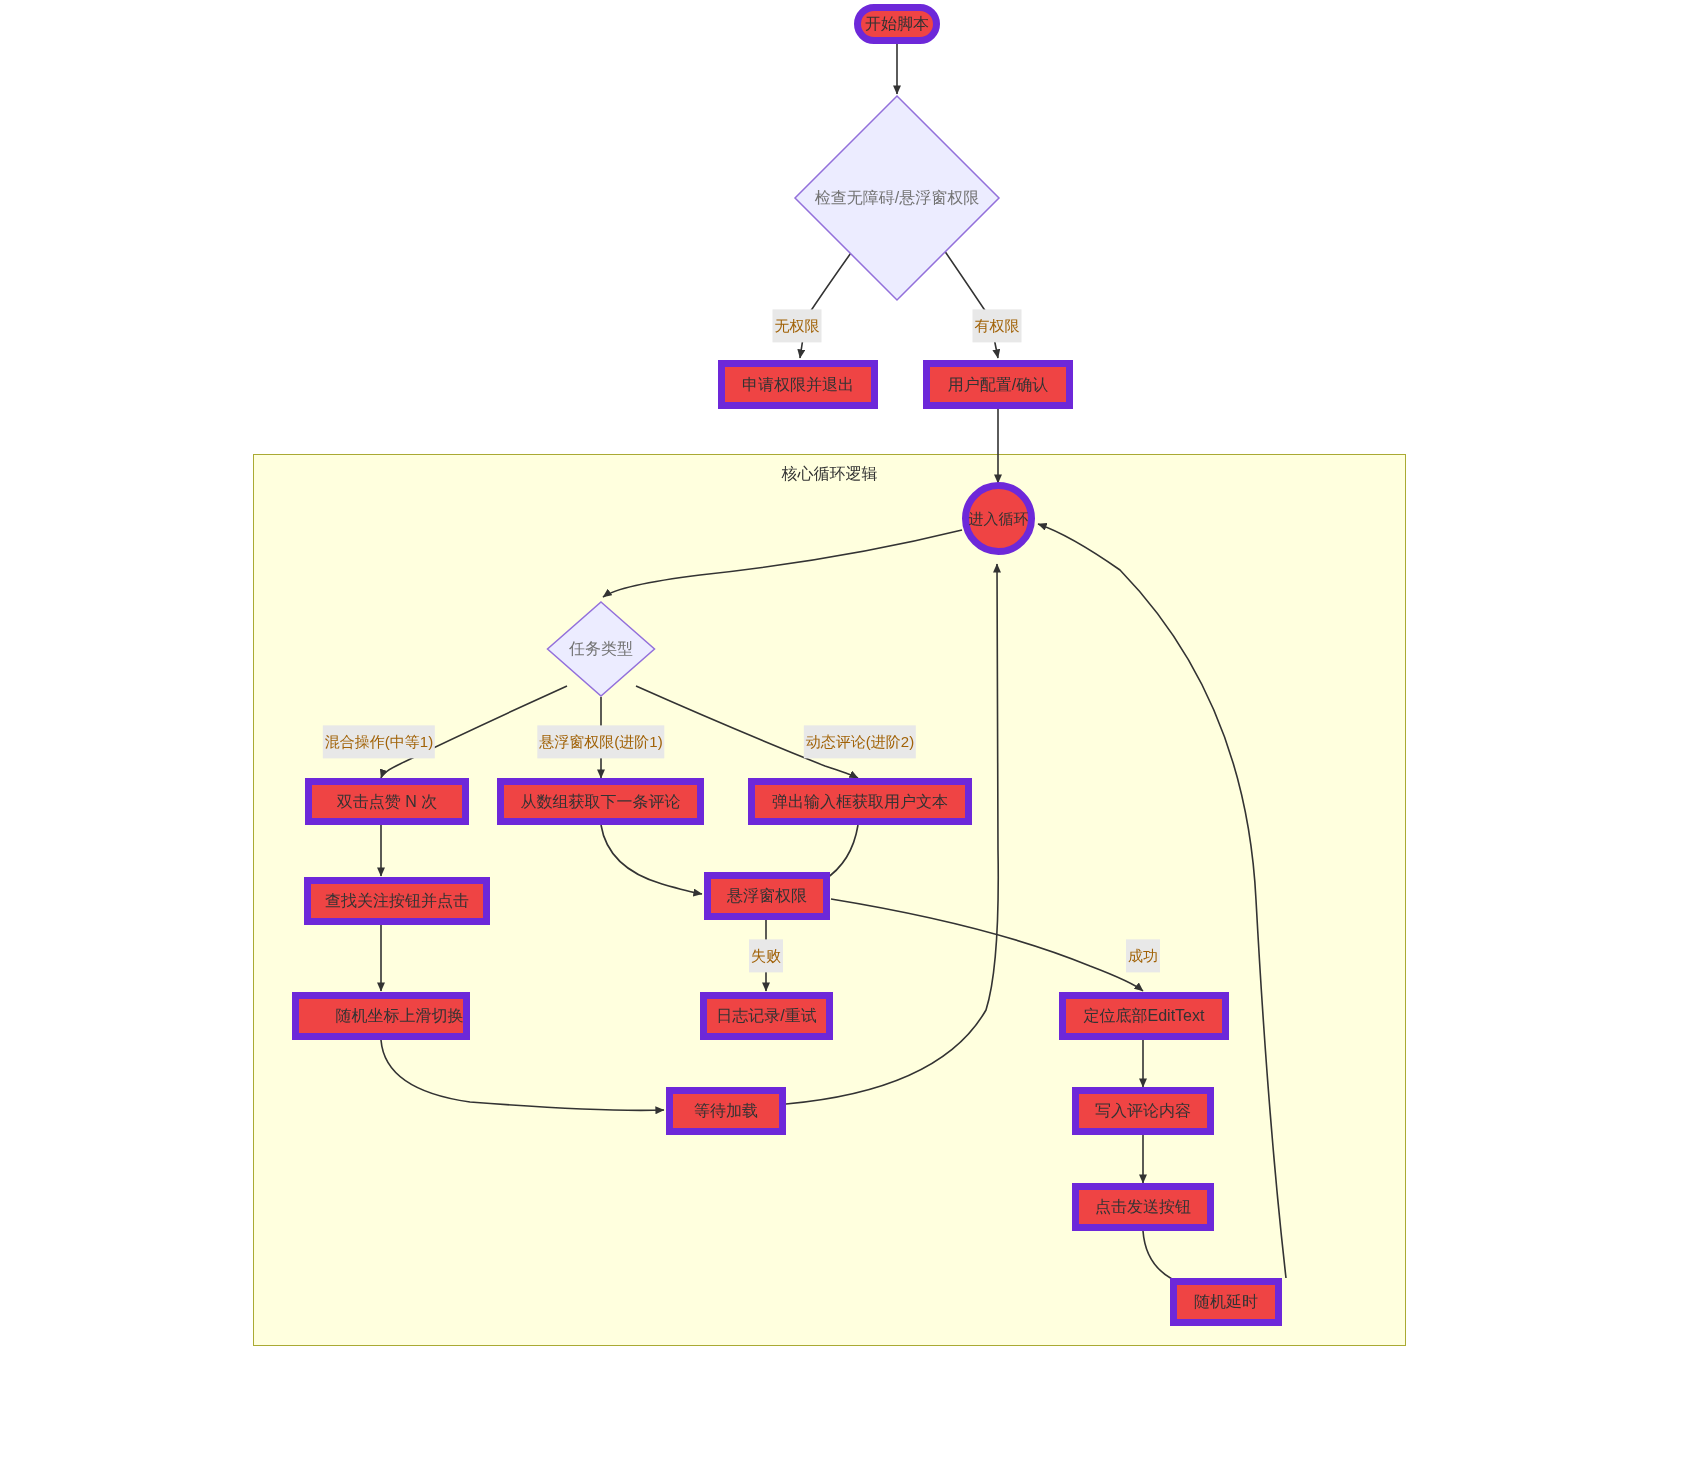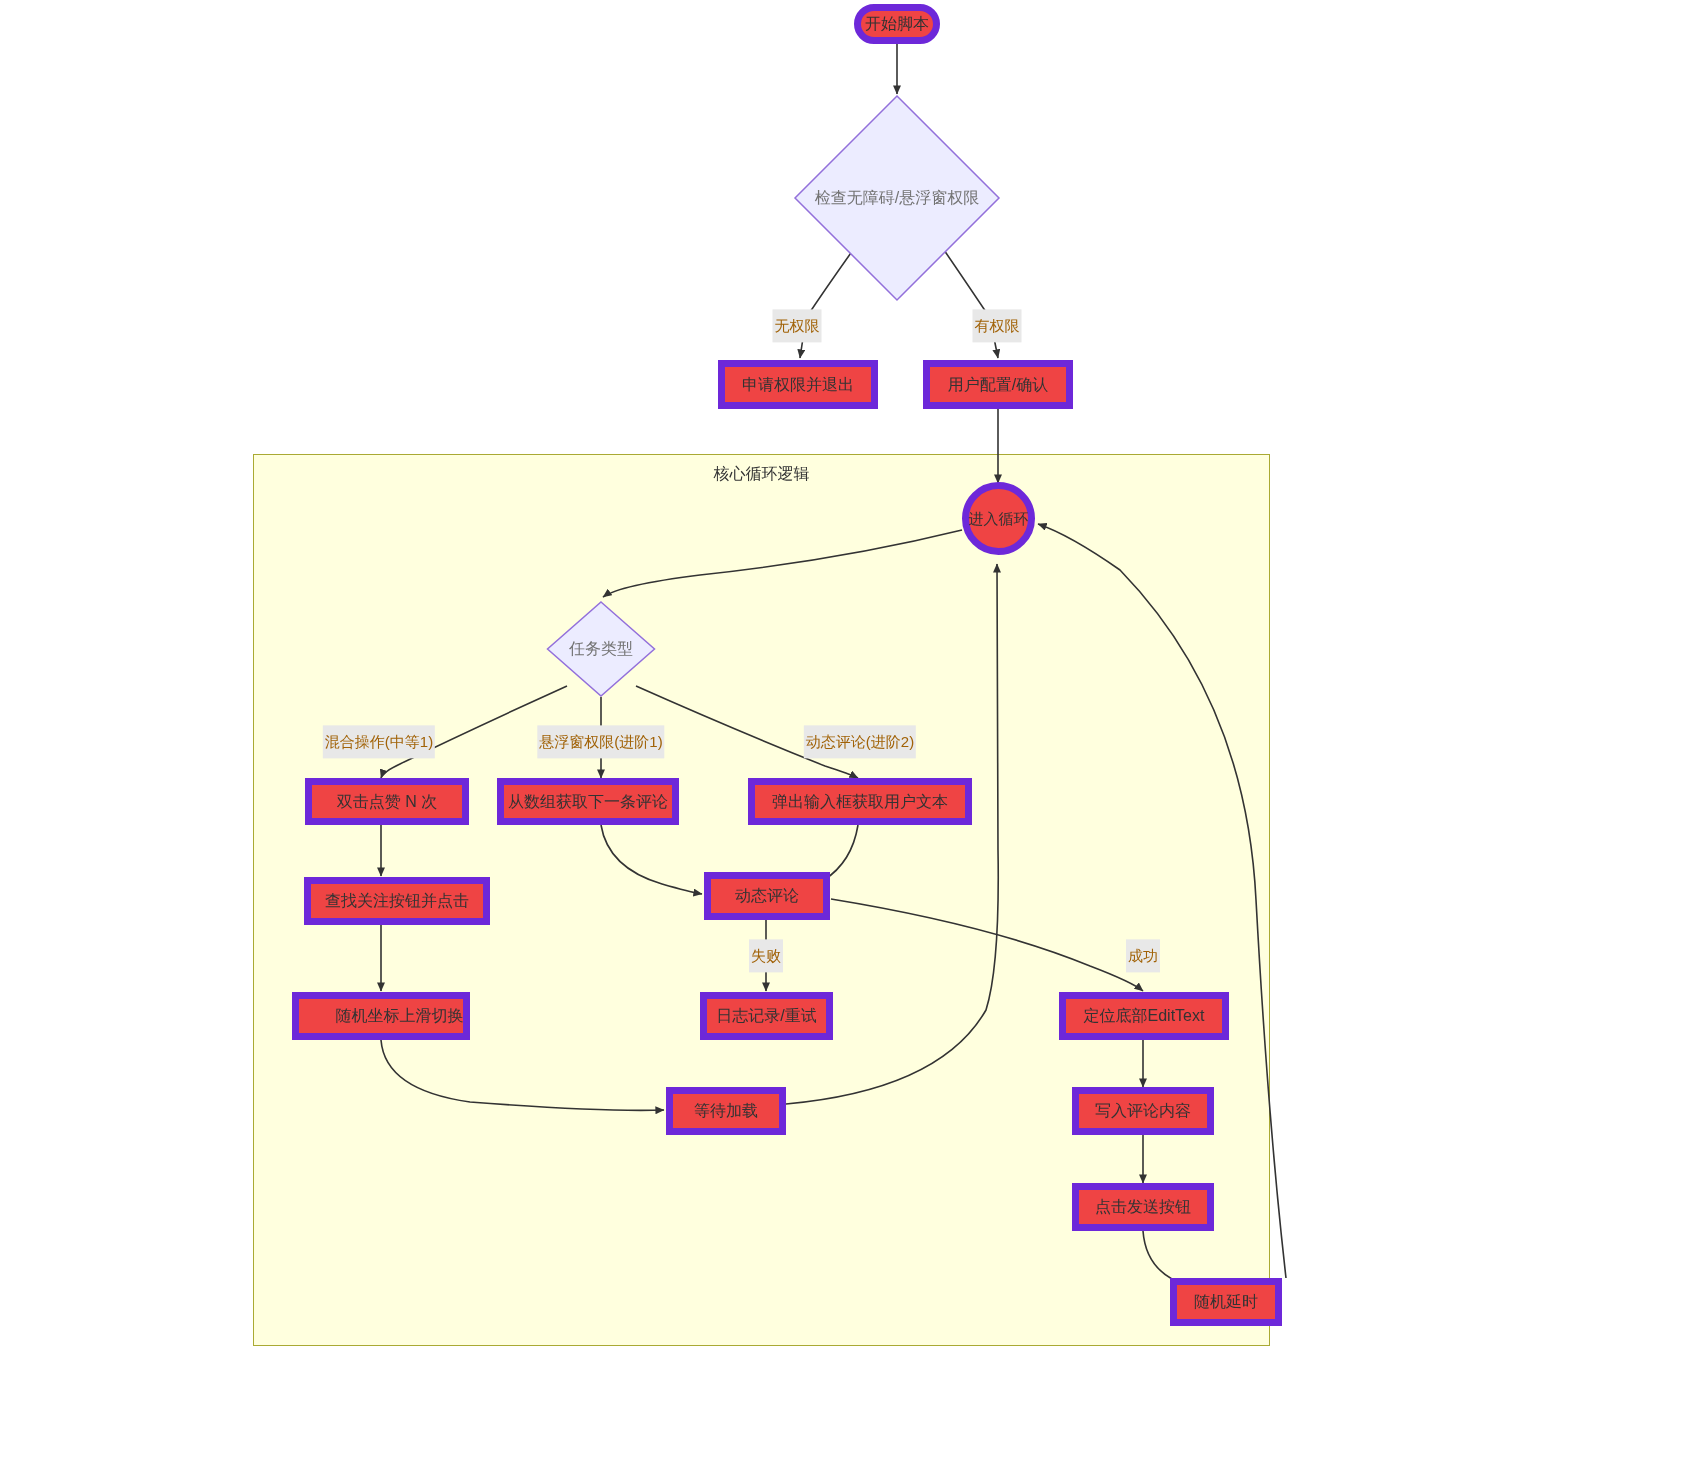--- a/index.html
+++ b/index.html
@@ -89,21 +89,21 @@
     padding: 8px 2px;
     white-space: nowrap;
     transform: translate(-50%, -50%);
   }
 </style>
 </head>
 <body>
 
 <div id="canvas">
 
-  <div class="subgraph" style="left:253px; top:454px; width:1017px; height:892px;">
+  <div class="subgraph" style="left:253px; top:454px; width:1153px; height:892px;">
     <div class="subgraph-title">核心循环逻辑</div>
   </div>
 
   <svg id="wires" viewBox="0 0 1702 1474">
     <defs>
       <marker id="arrow" markerWidth="10" markerHeight="8" refX="8.6" refY="4" orient="auto" markerUnits="userSpaceOnUse">
         <path d="M0,0 L9,4 L0,8 z" fill="#333333"></path>
       </marker>
     </defs>
     <g fill="none" stroke="#333333" stroke-width="1.6" marker-end="url(#arrow)">
@@ -185,34 +185,34 @@
     <svg class="dshape" viewBox="0 0 110 97">
       <polygon points="55,1.5 108.5,48.5 55,95.5 1.5,48.5" fill="#ececff" stroke="#9370db" stroke-width="1.5"></polygon>
     </svg>
     <span class="dlabel">任务类型</span>
   </div>
 
   <div class="node rect" style="left:305px; top:778px; width:164px; height:47px;">
     <span>双击点赞 N 次</span>
   </div>
 
-  <div class="node rect" style="left:497px; top:778px; width:182px; height:47px;">
+  <div class="node rect" style="left:497px; top:778px; width:207px; height:47px;">
     <span>从数组获取下一条评论</span>
   </div>
 
   <div class="node rect" style="left:748px; top:778px; width:224px; height:47px;">
     <span>弹出输入框获取用户文本</span>
   </div>
 
   <div class="node rect" style="left:304px; top:877px; width:186px; height:48px;">
     <span>查找关注按钮并点击</span>
   </div>
 
   <div class="node rect" style="left:704px; top:872px; width:126px; height:48px;">
-    <span>动态评论</span>
+    <span>悬浮窗权限</span>
   </div>
 
   <div class="node rect" style="left:292px; top:992px; width:178px; height:48px;padding-left:37px;">
     <span>随机坐标上滑切换</span>
   </div>
 
   <div class="node rect" style="left:700px; top:992px; width:133px; height:48px;">
     <span>日志记录/重试</span>
   </div>
 

